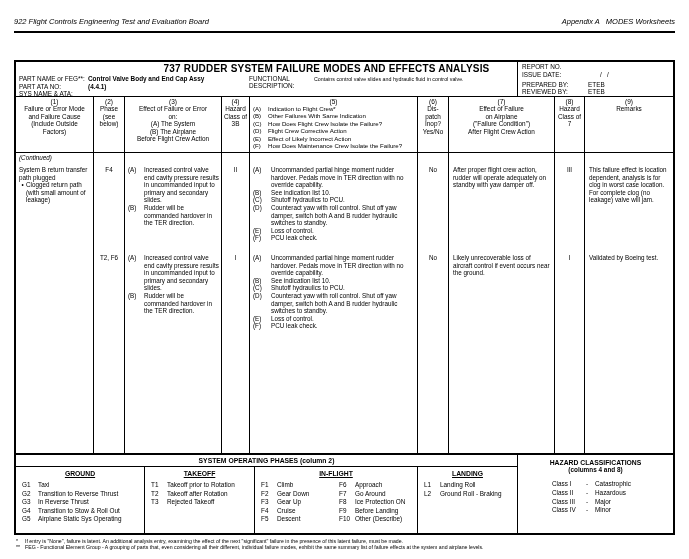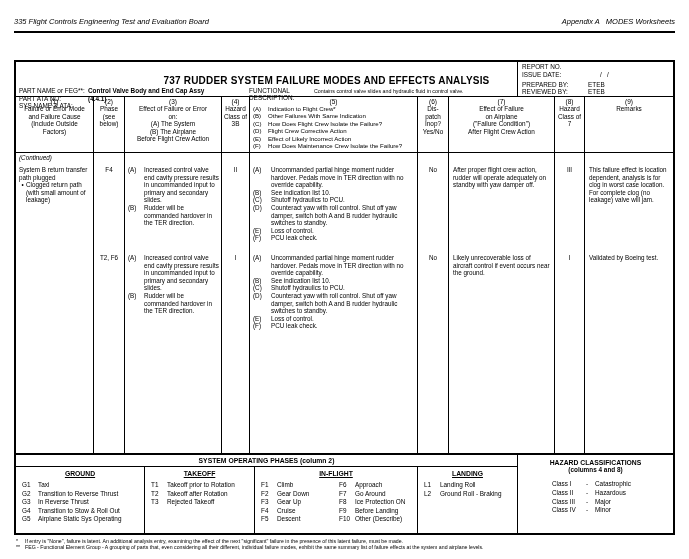--- a/index.html
+++ b/index.html
@@ -11,21 +11,21 @@
     border-bottom:2px solid #000;display:flex;justify-content:space-between;
     font-size:7.5px;font-style:italic;}
   .pagehead span{white-space:pre;}
 
   
   .mainbox{position:absolute;left:14px;top:60px;width:661px;height:475px;
     border:2px solid #000;box-sizing:border-box;display:flex;flex-direction:column;}
 
   
   .titleblock{flex:0 0 35px;border-bottom:1px solid #000;display:flex;box-sizing:border-box;}
-  .tb-left{position:relative;width:501px;flex:0 0 501px;margin-top:12px;}
+  .tb-left{position:relative;width:501px;flex:0 0 501px;}
   .tb-title{position:absolute;left:120px;width:381px;top:1px;text-align:center;
     font-size:10px;font-weight:bold;letter-spacing:.2px;}
   .tb-lab{position:absolute;font-size:6.4px;white-space:pre;}
   .tb-val{position:absolute;font-size:6.4px;font-weight:bold;white-space:pre;}
   .tb-desc{position:absolute;font-size:5.3px;}
   .tb-right{position:relative;flex:1;border-left:1px solid #000;font-size:6.4px;}
   .tb-right .tb-lab{font-weight:normal;}
 
   
   .colrow{display:flex;box-sizing:border-box;}
@@ -92,21 +92,21 @@
   .fn{display:flex;}
   .fn .mk{flex:0 0 9px;}
   .fn .txt{flex:1;}
 </style>
 </head>
 <body>
 
 <div class="page">
 
   <div class="pagehead">
-    <span>335 Flight Controls Engineering Test and Evaluation Board</span>
+    <span>922 Flight Controls Engineering Test and Evaluation Board</span>
     <span>Appendix A   MODES Worksheets</span>
   </div>
 
   <div class="mainbox">
 
     <div class="titleblock">
       <div class="tb-left">
         <div class="tb-title">737 RUDDER SYSTEM FAILURE MODES AND EFFECTS ANALYSIS</div>
         <div class="tb-lab" style="left:3px;top:13px;">PART NAME or FEG**:</div>
         <div class="tb-val" style="left:72px;top:13px;">Control Valve Body and End Cap Assy</div>

